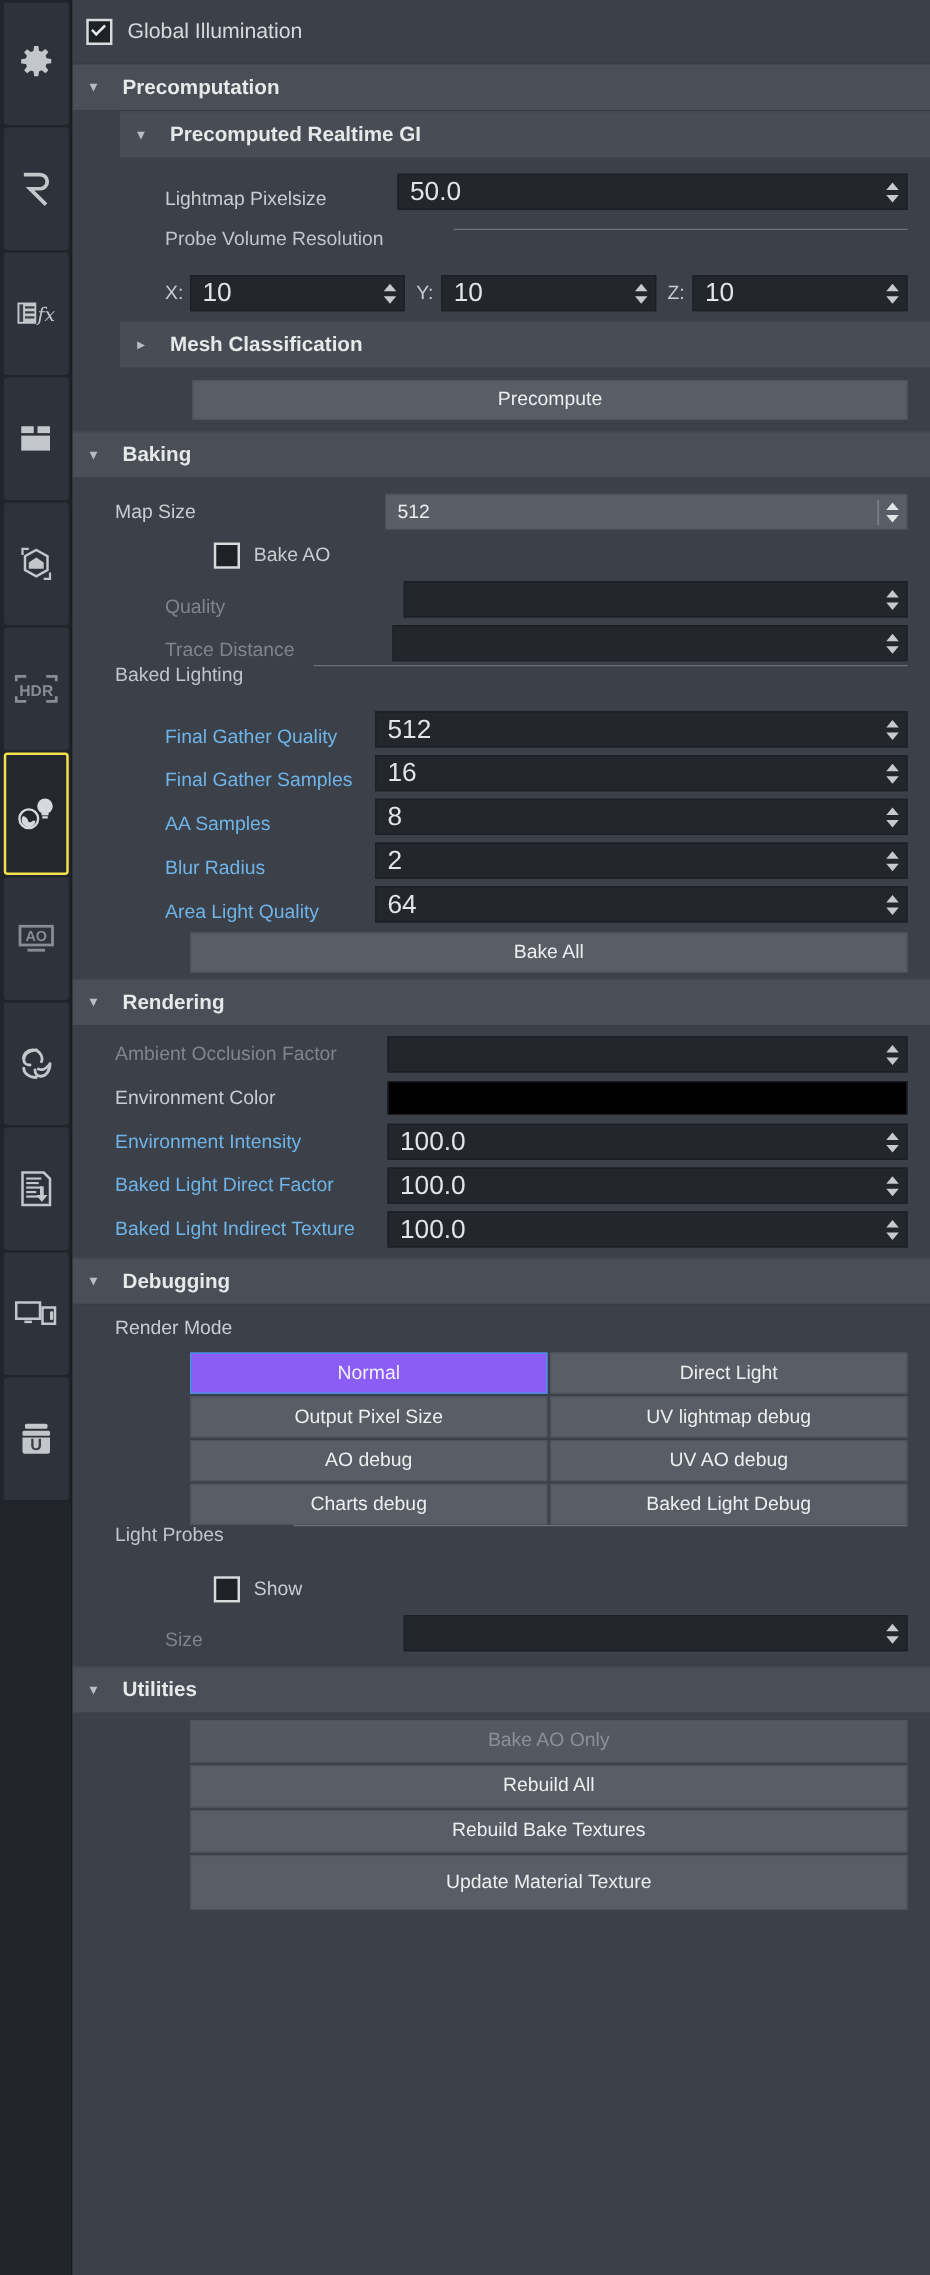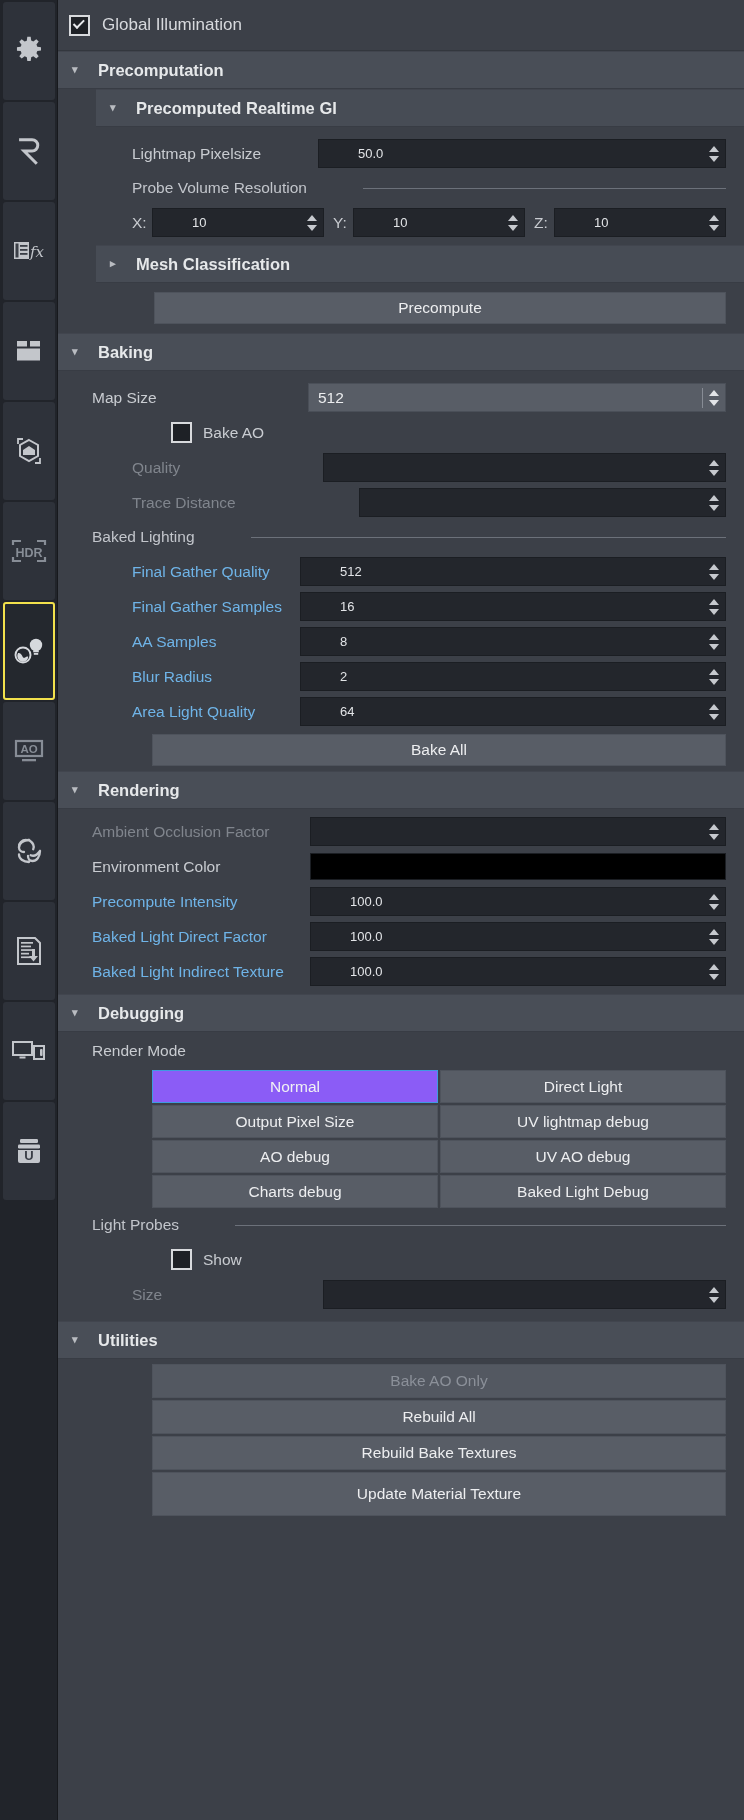--- a/index.html
+++ b/index.html
@@ -105,43 +105,42 @@
   .section.lvl2 { margin-left: 38px; padding-left: 14px; background:#474c55; }
   .arrow {
     width: 16px; flex: 0 0 16px;
     color: #b9bcc1;
     font-size: 11px;
     margin-right: 10px;
     transform: translateY(-1px);
   }
 
   .indent1 { padding-left: 34px; }
-  .indent2 { padding-left: 74px; }
+  .indent2 { padding-left: 74px; margin-top: 12px; }
 
   .lbl { color: #c9ccd1; font-size: 15.5px; white-space: nowrap; }
   .lbl.blue { color: #6fb4e8; }
   .lbl.dim  { color: #80858d; }
 
   
   .field {
     background: #23262c;
     border: 1px solid #1b1e23;
     height: 29px;
     display: flex;
     align-items: center;
     position: relative;
   }
   .field .val {
     color: #e2e4e7;
-    font-size: 13px;
+    font-size: 21px;
     padding-left: 9px;
     flex: 1 1 auto;
     overflow: hidden;
     white-space: nowrap;
-    margin-left: 30px;
   }
   .field.empty .val { color: transparent; }
   .spin {
     width: 22px; flex: 0 0 22px;
     height: 100%;
     display: flex;
     flex-direction: column;
     align-items: center;
     justify-content: center;
     gap: 4px;
@@ -167,21 +166,21 @@
     color: #ecedef; font-size: 15.5px;
     padding-left: 9px; flex: 1 1 auto;
   }
   .dropdown .sep { width:1px; height:20px; background:#878c95; }
 
   
   .swatch { height: 27px; background: #000000; border:1px solid #1b1e23; }
 
   
   .grouplbl {
-    display: flex; align-items: center;
+    display: flex; align-items: flex-start;
     height: 34px;
     gap: 44px;
   }
   .grouplbl .txt { color: #c2c5cb; font-size: 15.5px; white-space: nowrap; }
   .grouplbl .line {
     height: 1px; background: #6c717a;
     flex: 1 1 auto; margin-left: 12px; margin-right: 18px;
   }
 
   
@@ -462,21 +461,21 @@
       <span class="field empty" style="flex:1 1 auto">
         <span class="val"></span>
         <span class="spin">
             <i class="up"></i>
             <i class="down"></i>
           </span>
       </span>
     </div>
 
     <div class="row">
-      <span class="lbl dim indent2" style="width:301px;display:inline-block">Trace Distance</span>
+      <span class="lbl dim indent2" style="width:256px;display:inline-block">Trace Distance</span>
       <span class="field empty" style="flex:1 1 auto">
         <span class="val"></span>
         <span class="spin">
             <i class="up"></i>
             <i class="down"></i>
           </span>
       </span>
     </div>
 
     <div class="grouplbl indent1">
@@ -558,21 +557,21 @@
           </span>
       </span>
     </div>
 
     <div class="row">
       <span class="lbl indent1" style="width:252px;display:inline-block">Environment Color</span>
       <span class="swatch" style="flex: 1 1 auto; background: rgb(0, 0, 0);"></span>
     </div>
 
     <div class="row">
-      <span class="lbl blue indent1" style="width:252px;display:inline-block">Precompute Intensity</span>
+      <span class="lbl blue indent1" style="width:252px;display:inline-block">Environment Intensity</span>
       <span class="field" style="flex:1 1 auto">
         <span class="val">100.0</span>
         <span class="spin">
             <i class="up"></i>
             <i class="down"></i>
           </span>
       </span>
     </div>
     <div class="row">
       <span class="lbl blue indent1" style="width:252px;display:inline-block">Baked Light Direct Factor</span>

